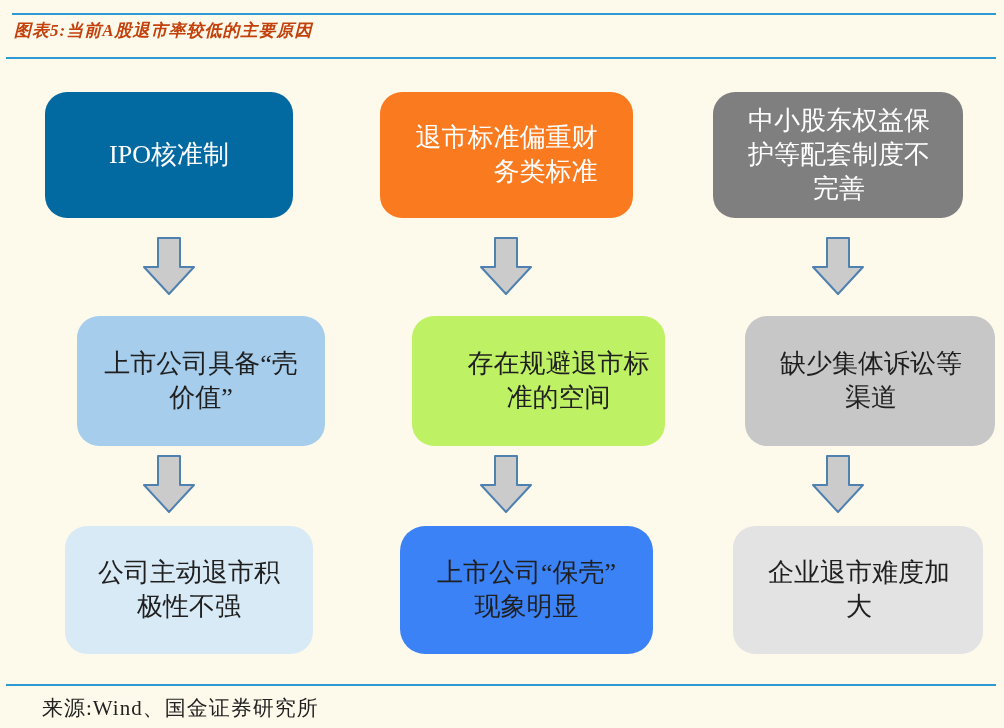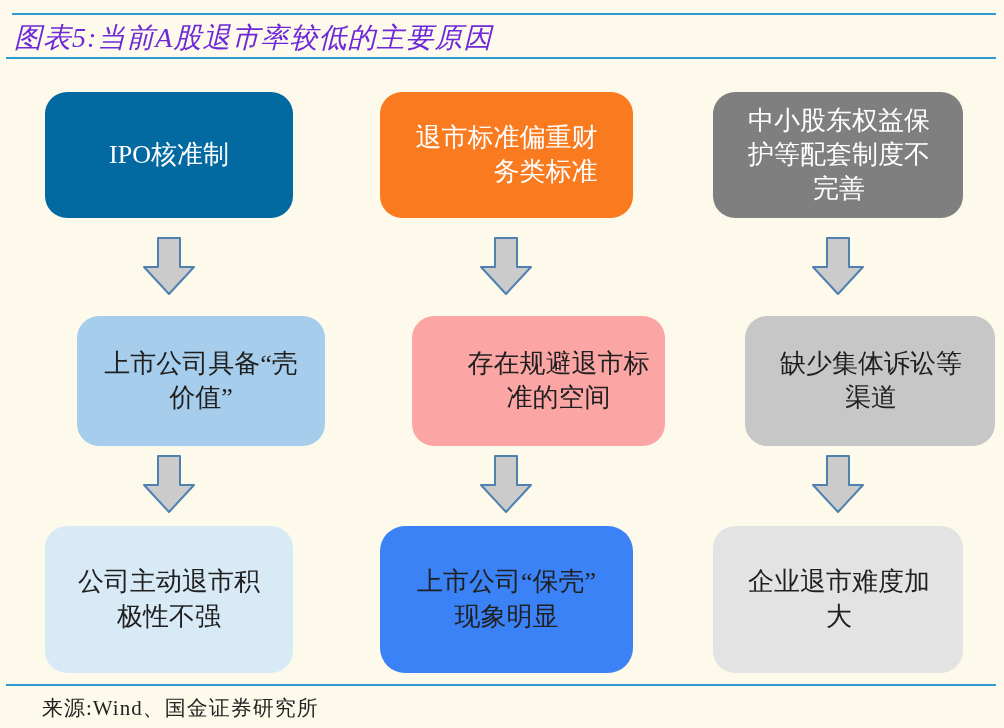--- a/index.html
+++ b/index.html
@@ -20,24 +20,24 @@
   }
   .rule-top    { left: 12px; right: 8px; top: 13px; }
   .rule-mid    { left: 6px;  right: 8px; top: 57px; }
   .rule-bottom { left: 6px;  right: 8px; top: 684px; }
 
   .title {
     position: absolute;
     left: 14px;
     top: 19px;
     margin: 0;
-    font-size: 28px;
-    font-weight: normal;
+    font-size: 17px;
+    font-weight: bold;
     font-style: italic;
-    color: #6d28d9;
+    color: #c2410c;
     letter-spacing: 1px;
     white-space: nowrap;
   }
 
   .source {
     position: absolute;
     left: 14px;
     top: 694px;
     font-size: 21px;
     color: #222222;
@@ -61,28 +61,28 @@
   }
 
   
   .c1 { left: 45px;  width: 248px; }
   .c2 { left: 380px; width: 253px; }
   .c3 { left: 713px; width: 250px; padding-left: 10px; }
 
   
   .r1 { top: 92px;  height: 126px; }
   .r2 { top: 316px; height: 130px; margin-left: 32px; }
-  .r3 { top: 526px; height: 147px; }
+  .r3 { top: 526px; height: 128px; margin-left: 20px; }
 
   
   .c1.r1 { background: #0369a1; color: #FFFFFF; }
   .c1.r2 { background: #A6CDEB; }
   .c1.r3 { background: #D9EAF7; }
   .c2.r1 { background: #F97A1F; color: #FFFFFF; text-align: right; }
-  .c2.r2 { background: #fca5a5; padding-left: 48px; }
+  .c2.r2 { background: #bef264; padding-left: 48px; }
   .c2.r3 { background: #3b82f6; border-radius: 25px; }
   .c3.r1 { background: #7F7F7F; color: #FFFFFF; }
   .c3.r2 { background: #C7C7C7; }
   .c3.r3 { background: #E3E3E3; }
 
   .arrow {
     position: absolute;
     width: 52px;
     height: 58px;
   }

